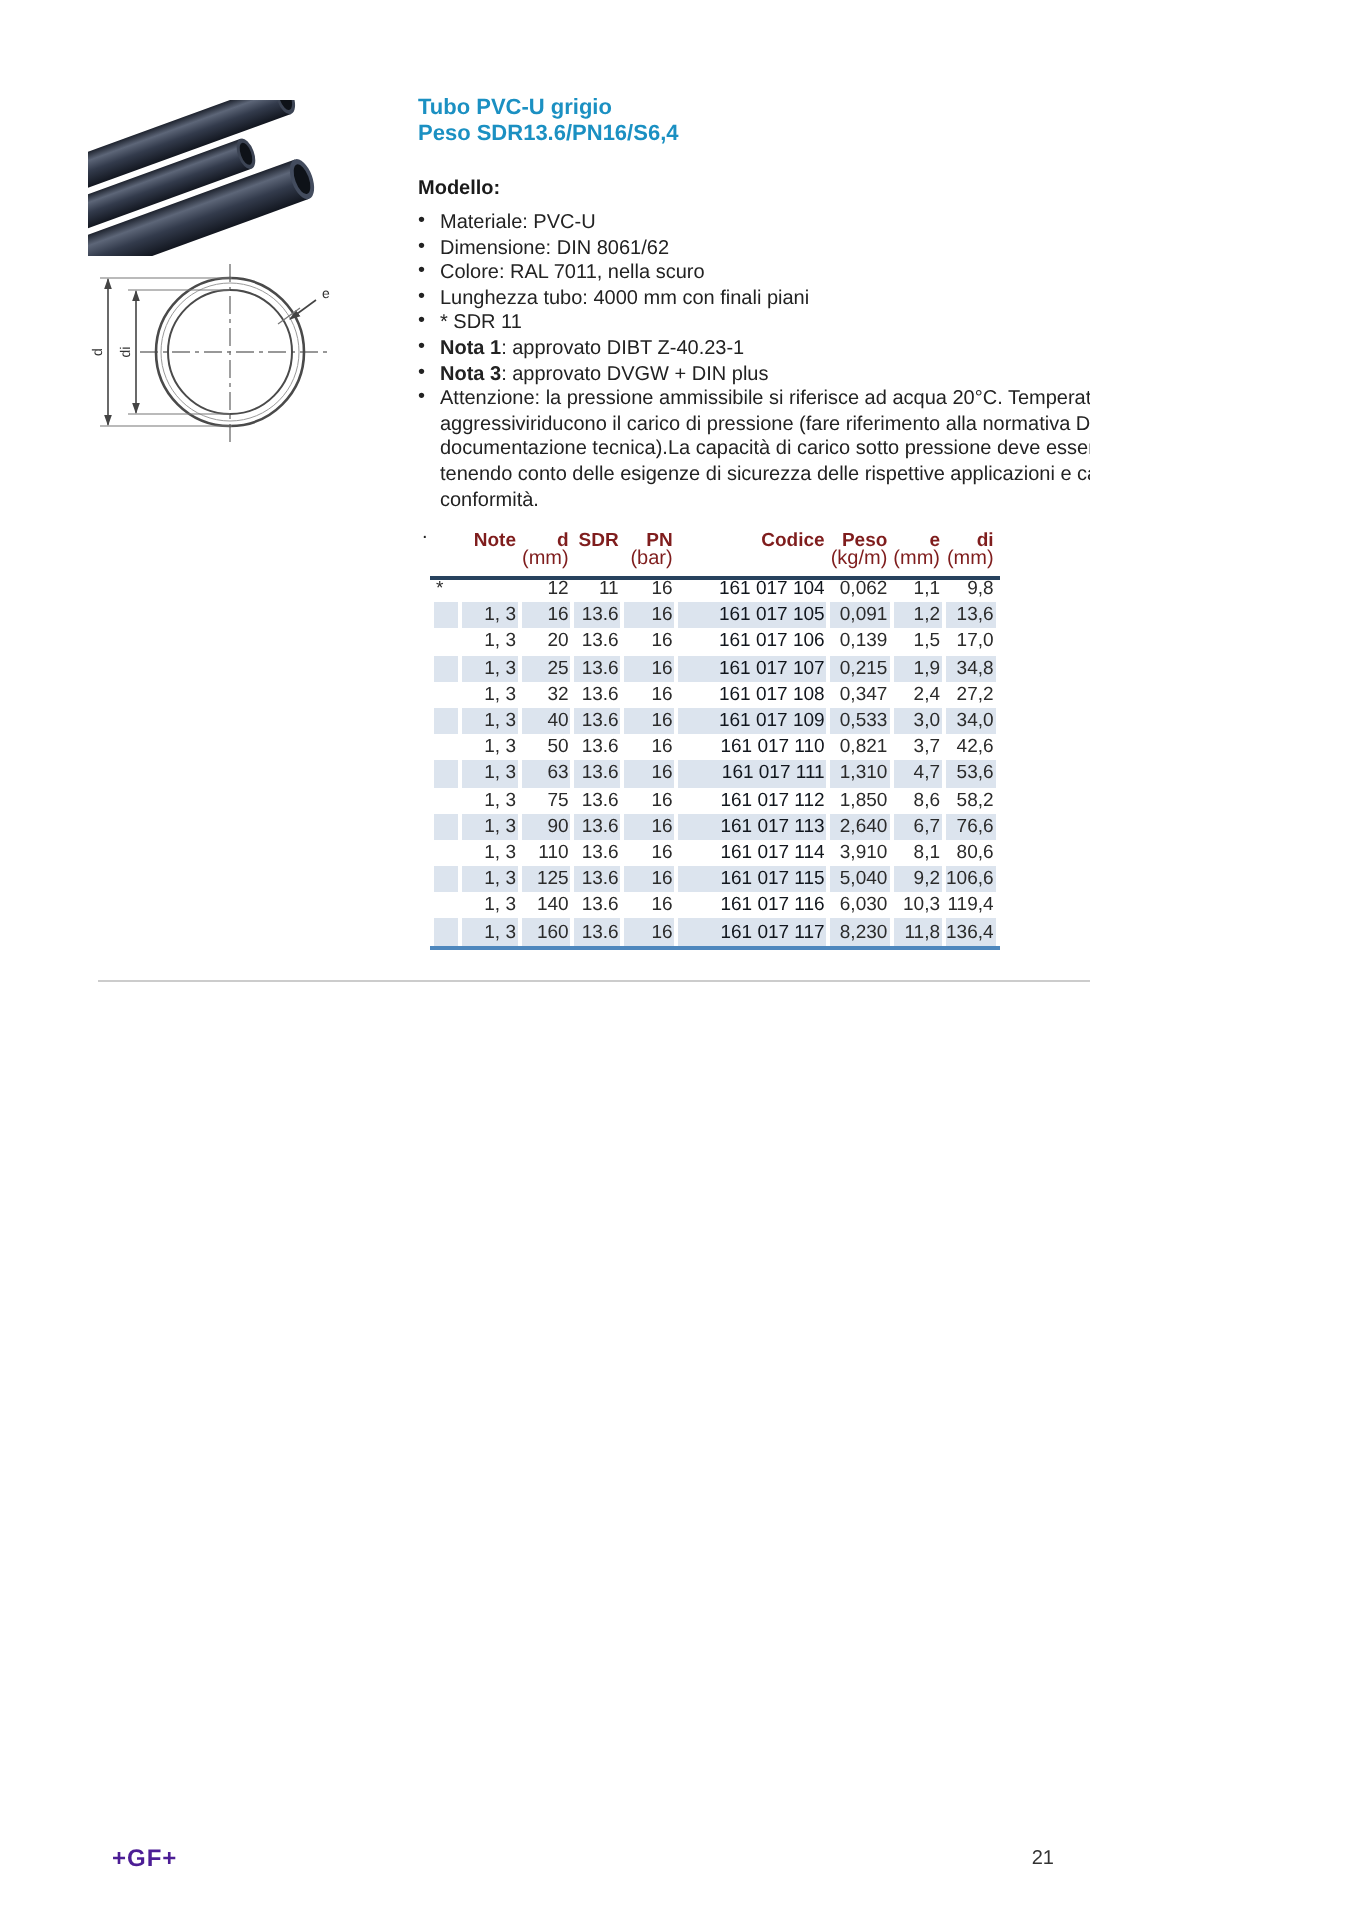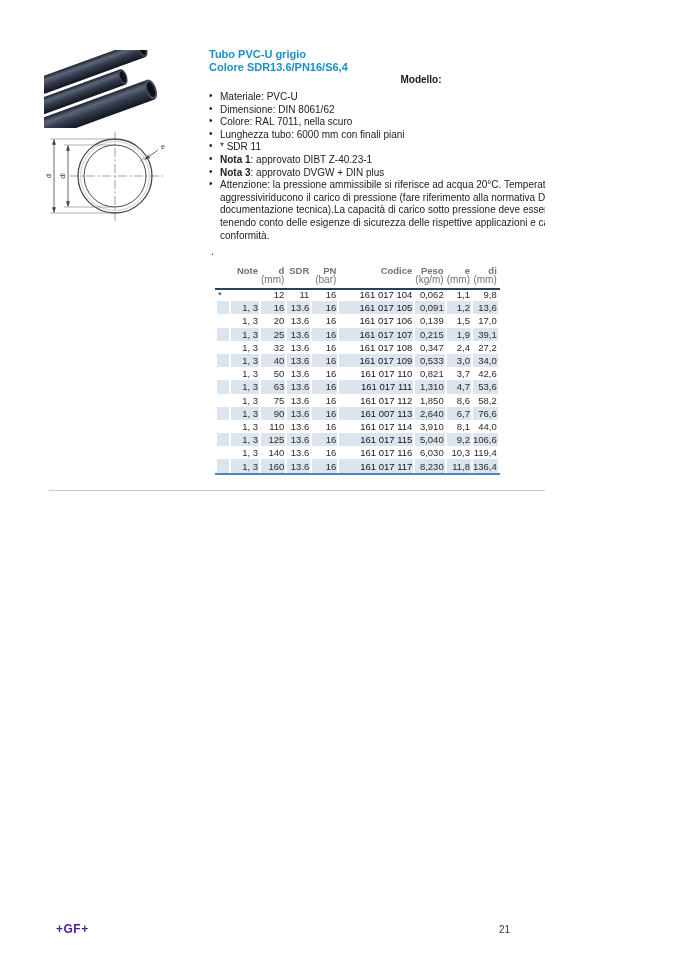--- a/index.html
+++ b/index.html
@@ -10,34 +10,34 @@
     overflow:hidden;
   }
 
   
   .photo { position:absolute; left:44px; top:50px; width:134px; height:78px; }
   .drawing { position:absolute; left:40px; top:126px; width:144px; height:104px; }
 
   
   .content { position:absolute; left:209px; top:48px; width:424px; }
   .title-line { font-size:11px; font-weight:bold; color:#1b90c2; line-height:13px; }
-  .model-heading { font-size:10px; font-weight:bold; color:#1a1a1a; margin-top:0; margin-bottom:6px;text-align:center; }
+  .model-heading { font-size:10px; font-weight:bold; color:#1a1a1a; margin-top:15px; margin-bottom:6px; }
   .spec-list { list-style:none; font-size:10px; line-height:12.6px; color:#222222; width:420px; }
   .spec-list li { position:relative; padding-left:11px; }
   .spec-list .bullet { position:absolute; left:0; top:-1px; font-size:10px; color:#222222; }
   .trailing-dot { font-size:10px; color:#222222; margin-top:4px; padding-left:2px; }
 
   
   .table-wrap { position:absolute; left:215px; top:261px; display:inline-block;
                 border-bottom:2px solid #4e87bd; }
   .rule-dark { position:absolute; left:0; right:0; top:27px; height:2px; background:#27425e; }
   table.spec-table { border-collapse:separate; border-spacing:2px 0; table-layout:fixed;
                      font-family:"Liberation Sans", sans-serif; }
   .spec-table th { height:27px; vertical-align:bottom; text-align:right;
-                   color:#737373; padding:0 1px 4px 0; }
+                   color:#7f1d1d; padding:0 1px 4px 0; }
   .hdr-label { font-size:9.5px; font-weight:bold; line-height:11px; }
   .hdr-unit  { font-size:10px; font-weight:normal; line-height:8px; height:8px; }
   .spec-table td { height:13.2px; line-height:13px; font-size:9.5px; color:#2a2a2a;
                    text-align:right; padding:0 1px 0 0; white-space:nowrap; }
   .spec-table td.gutter { text-align:left; padding-left:1px; }
   .spec-table td.codice { font-weight:normal; color:#10151c; }
   .spec-table tr.shaded td { background:#dce4ee; }
   
   .spec-table th:nth-child(1), .spec-table td:nth-child(1) { width:12px; }
   .spec-table th:nth-child(2), .spec-table td:nth-child(2) { width:28px; }
@@ -46,21 +46,21 @@
   .spec-table th:nth-child(5), .spec-table td:nth-child(5) { width:25px;margin-top:12px; }
   .spec-table th:nth-child(6), .spec-table td:nth-child(6) { width:74px; }
   .spec-table th:nth-child(7), .spec-table td:nth-child(7) { width:29px; }
   .spec-table th:nth-child(8), .spec-table td:nth-child(8) { width:19px; }
   .spec-table th:nth-child(9), .spec-table td:nth-child(9) { width:24px; }
 
   
   .divider { position:absolute; left:49px; width:581px; top:490px; height:1px; background:#cccccc; }
   .footer-logo { position:absolute; left:56px; top:922px; font-size:12px; font-weight:bold;
                  color:#4c1d95; letter-spacing:0.5px; }
-  .page-number { position:absolute; right:35px; top:924px; font-size:10px; color:#333333; }
+  .page-number { position:absolute; right:18px; top:924px; font-size:10px; color:#333333; }
 </style>
 </head>
 <body>
 
 <div class="page">
 
   <div class="photo">
     <svg width="134" height="78" viewBox="0 0 134 78">
       <defs>
         <linearGradient id="pg" x1="0" y1="0" x2="0" y2="1">
@@ -114,37 +114,37 @@
       <text x="25" y="50" font-size="7" fill="#333" transform="rotate(-90 25 50)" text-anchor="middle">di</text>
 
       <path d="M118,24 L105,33.5" stroke="#444" stroke-width="0.8" fill="none" marker-end="url(#arr)"></path>
       <path d="M99,36 L110,28" stroke="#777" stroke-width="0.6" fill="none"></path>
       <text x="121" y="23" font-size="7" fill="#333">e</text>
     </svg>
   </div>
 
   <div class="content">
     <div class="title-line">Tubo PVC-U grigio</div>
-    <div class="title-line">Colore SDR13.6/PN16/S6,4</div>
+    <div class="title-line">Peso SDR13.6/PN16/S6,4</div>
 
     <div class="model-heading">Modello:</div>
 
     <ul class="spec-list">
 
     <li>
         <span class="bullet">•</span><b></b><span>Materiale: PVC-U</span>
       </li>
         <li>
         <span class="bullet">•</span><b></b><span>Dimensione: DIN 8061/62</span>
       </li>
         <li>
         <span class="bullet">•</span><b></b><span>Colore: RAL 7011, nella scuro</span>
       </li>
         <li>
-        <span class="bullet">•</span><b></b><span>Lunghezza tubo: 6000 mm con finali piani</span>
+        <span class="bullet">•</span><b></b><span>Lunghezza tubo: 4000 mm con finali piani</span>
       </li>
         <li>
         <span class="bullet">•</span><b></b><span>* SDR 11</span>
       </li>
         <li>
         <span class="bullet">•</span><b>Nota 1</b><span>: approvato DIBT Z-40.23-1</span>
       </li>
         <li>
         <span class="bullet">•</span><b>Nota 3</b><span>: approvato DVGW + DIN plus</span>
       </li>
@@ -234,21 +234,21 @@
         </tr>
           <tr class="shaded">
           <td class="gutter"></td>
           <td>1, 3</td>
           <td>25</td>
           <td>13.6</td>
           <td>16</td>
           <td class="codice">161 017 107</td>
           <td>0,215</td>
           <td>1,9</td>
-          <td>39,1</td>
+          <td>34,8</td>
         </tr>
           <tr>
           <td class="gutter"></td>
           <td>1, 3</td>
           <td>32</td>
           <td>13.6</td>
           <td>16</td>
           <td class="codice">161 017 108</td>
           <td>0,347</td>
           <td>2,4</td>
@@ -297,35 +297,35 @@
           <td>1,850</td>
           <td>8,6</td>
           <td>58,2</td>
         </tr>
           <tr class="shaded">
           <td class="gutter"></td>
           <td>1, 3</td>
           <td>90</td>
           <td>13.6</td>
           <td>16</td>
-          <td class="codice">161 007 113</td>
+          <td class="codice">161 017 113</td>
           <td>2,640</td>
           <td>6,7</td>
           <td>76,6</td>
         </tr>
           <tr>
           <td class="gutter"></td>
           <td>1, 3</td>
           <td>110</td>
           <td>13.6</td>
           <td>16</td>
           <td class="codice">161 017 114</td>
           <td>3,910</td>
           <td>8,1</td>
-          <td>44,0</td>
+          <td>80,6</td>
         </tr>
           <tr class="shaded">
           <td class="gutter"></td>
           <td>1, 3</td>
           <td>125</td>
           <td>13.6</td>
           <td>16</td>
           <td class="codice">161 017 115</td>
           <td>5,040</td>
           <td>9,2</td>

